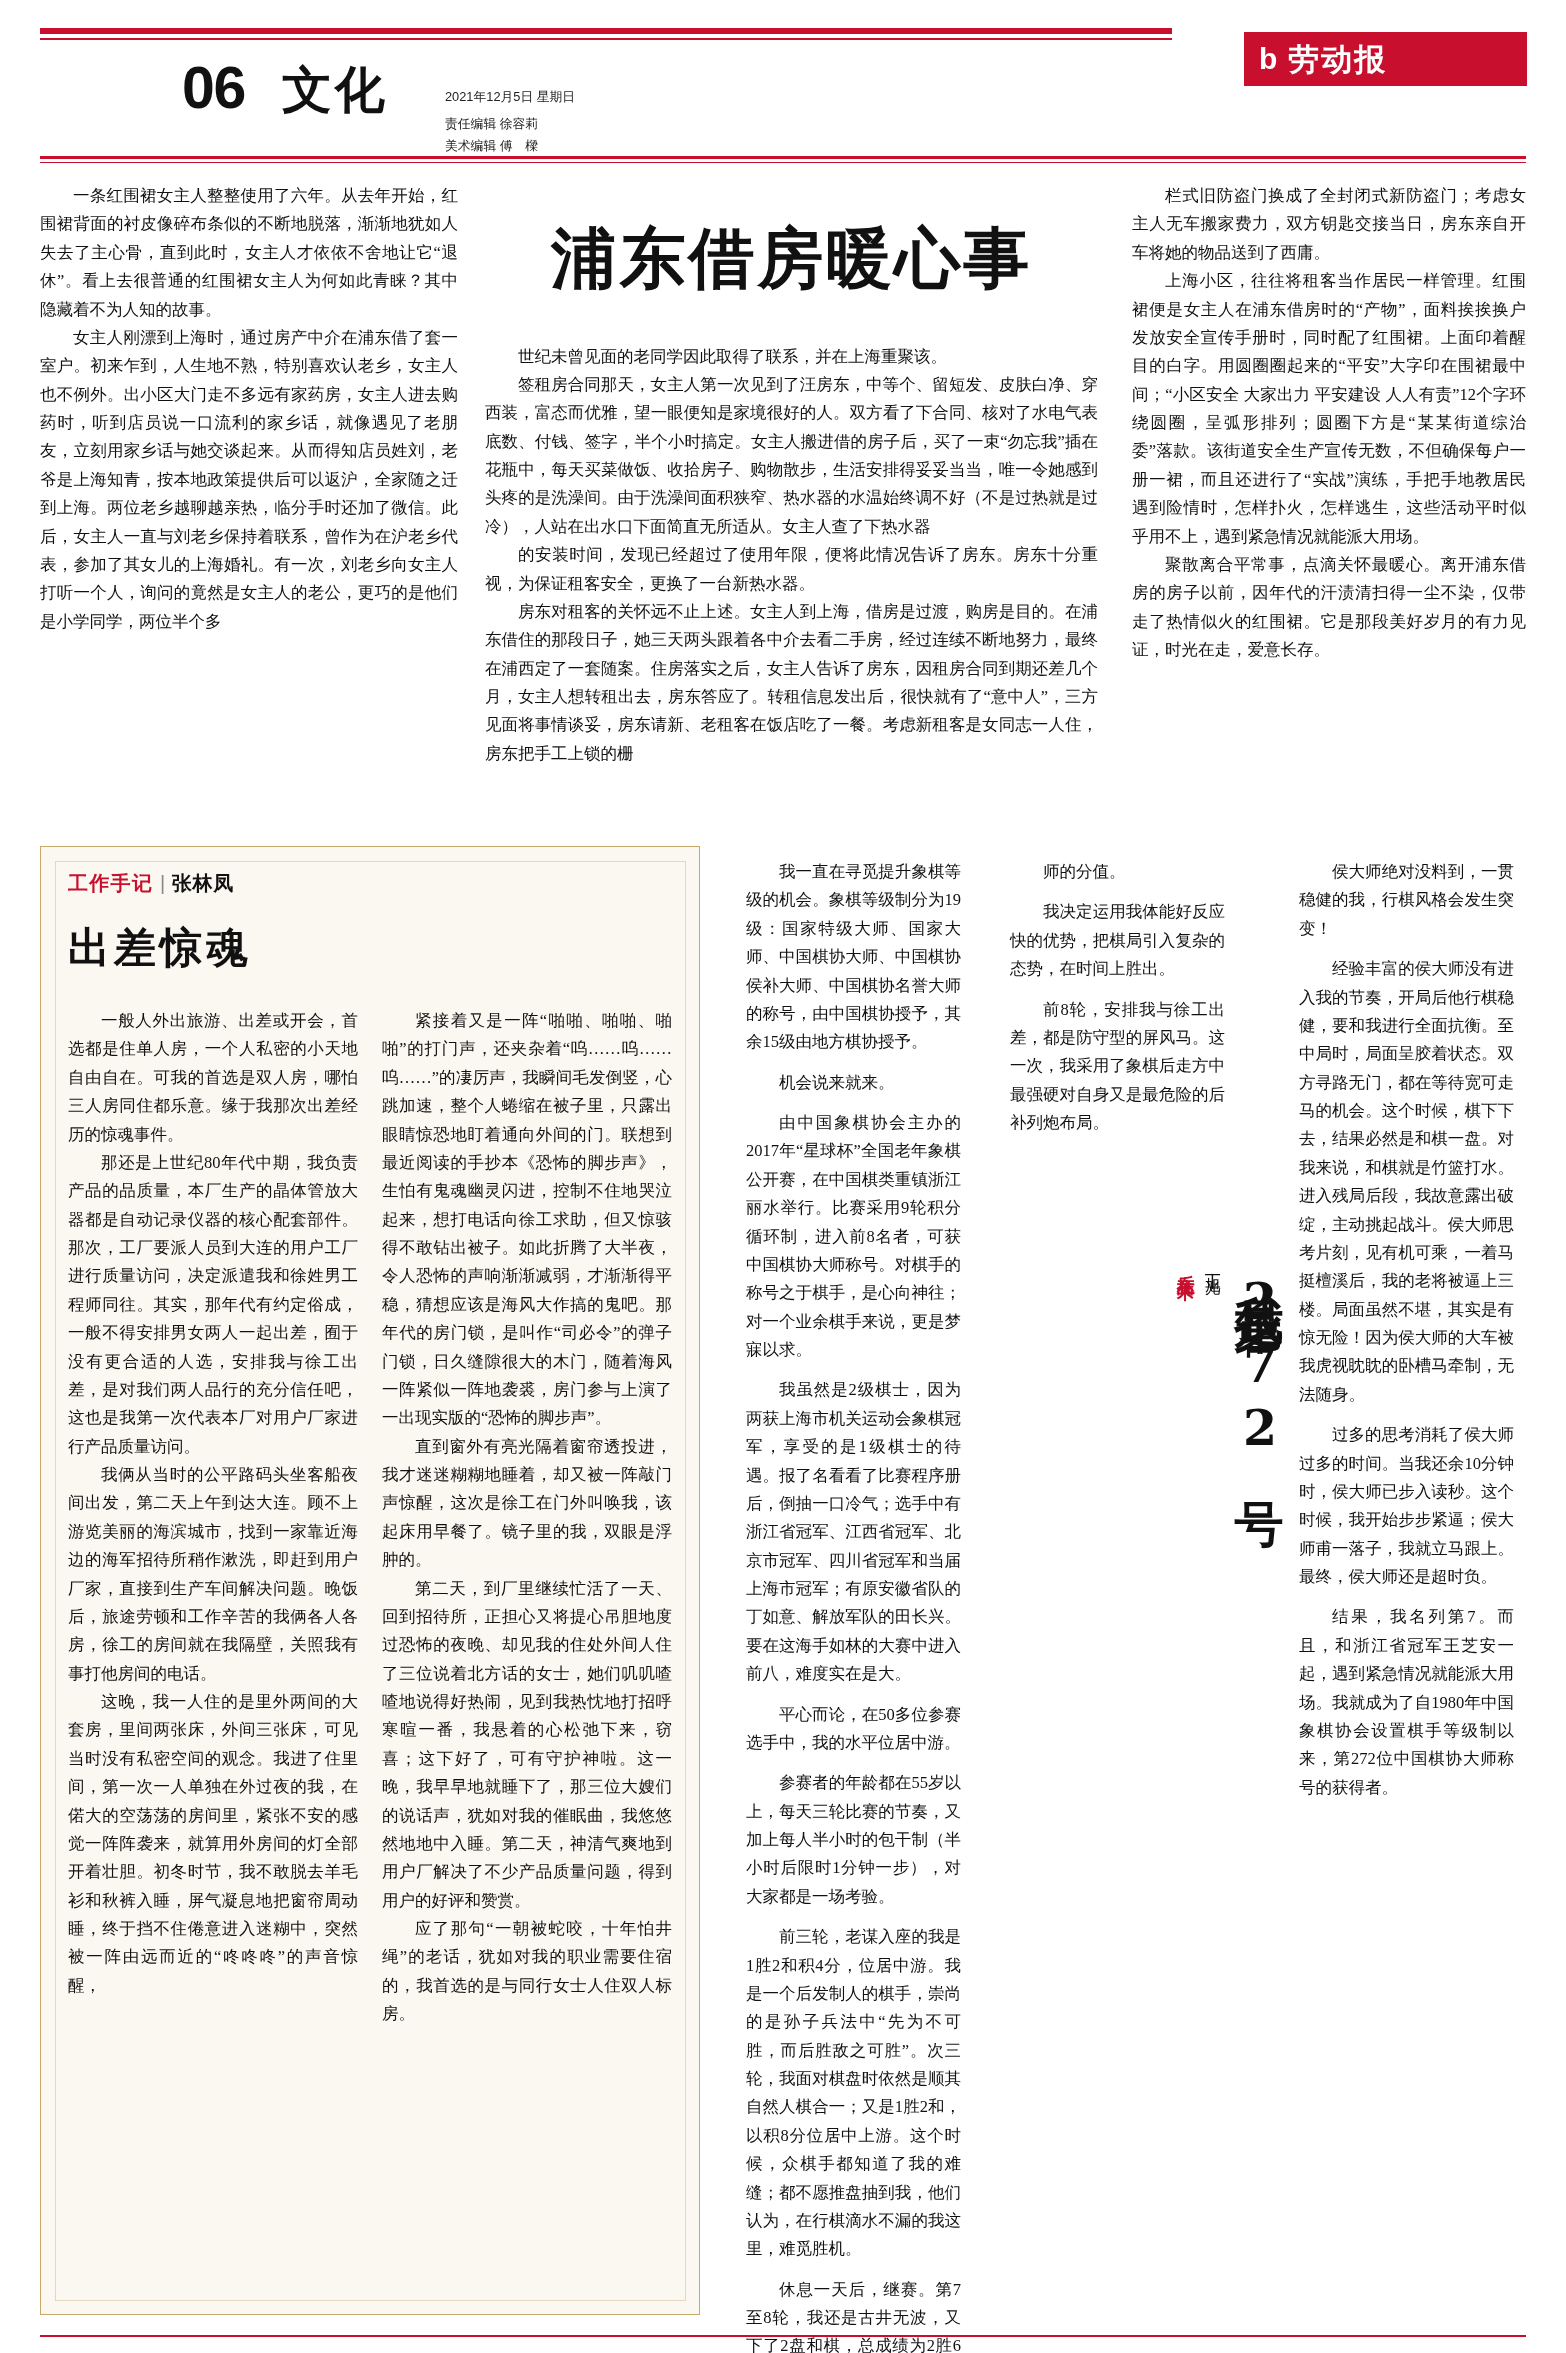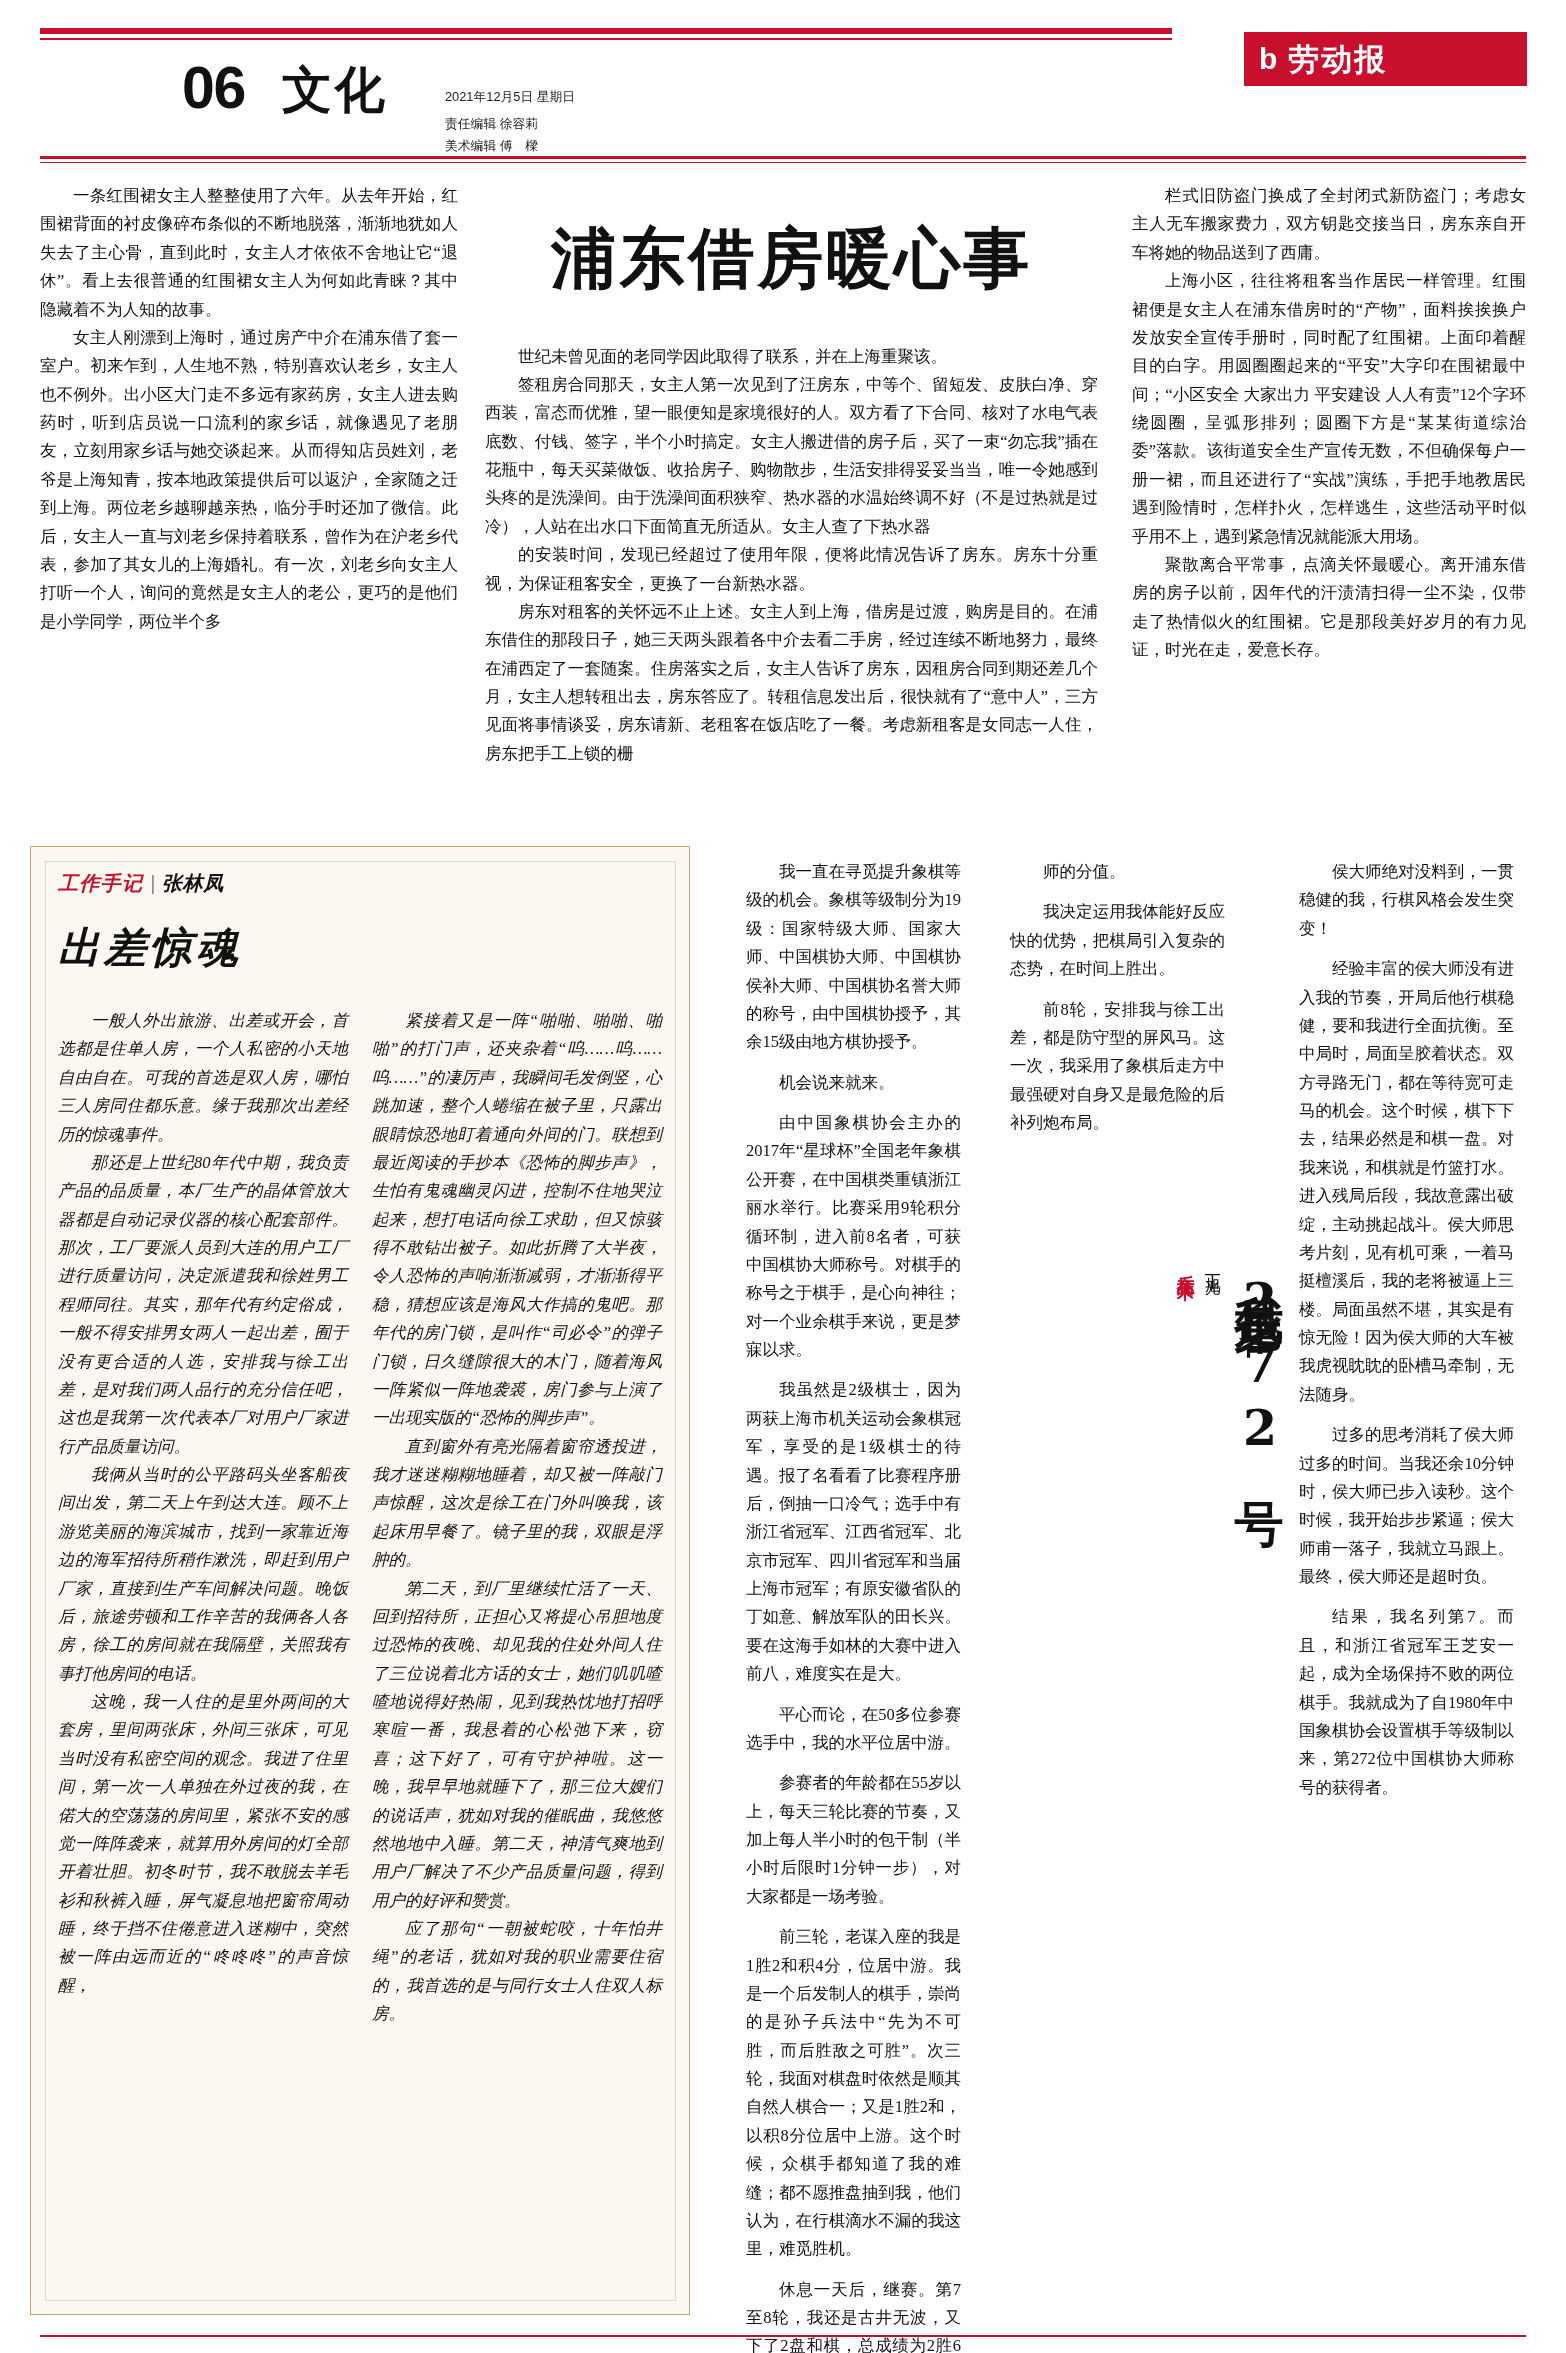--- a/index.html
+++ b/index.html
@@ -153,27 +153,26 @@
     letter-spacing: 2.7px;
     text-align: center;
     margin: 20px 0 27px 0;
     color: #111;
     white-space: nowrap;
   }
 
   
   .boxed {
     position: absolute;
-    left: 30px; top: 846px;
+    left: 40px; top: 846px;
     width: 660px;
     height: 1469px;
     border: 1.3px solid #c9a96a;
     background: #fbf8f2;
     padding: 23px 27px 13.5px 27px;
-    font-style: italic;
   }
   .boxed-inner-rule {
     position: absolute;
     left: 13.5px; top: 13.5px;
     right: 13.5px; bottom: 13.5px;
     border: 0.7px solid #e3d7bd;
     pointer-events: none;
   }
   .headline-box {
     font-family: "DejaVu Serif", serif;
@@ -373,19 +372,19 @@
       <div class="vert-block">
         <div class="vert-kicker">乐在其中</div>
         <div class="vert-author"><span>丨</span><span>丁旭光</span></div>
       </div>
     </div>
 
     <div class="ch-col ch-c3">
       <p>侯大师绝对没料到，一贯稳健的我，行棋风格会发生突变！</p>
       <p>经验丰富的侯大师没有进入我的节奏，开局后他行棋稳健，要和我进行全面抗衡。至中局时，局面呈胶着状态。双方寻路无门，都在等待宽可走马的机会。这个时候，棋下下去，结果必然是和棋一盘。对我来说，和棋就是竹篮打水。进入残局后段，我故意露出破绽，主动挑起战斗。侯大师思考片刻，见有机可乘，一着马挺檀溪后，我的老将被逼上三楼。局面虽然不堪，其实是有惊无险！因为侯大师的大车被我虎视眈眈的卧槽马牵制，无法随身。</p>
       <p>过多的思考消耗了侯大师过多的时间。当我还余10分钟时，侯大师已步入读秒。这个时候，我开始步步紧逼；侯大师甫一落子，我就立马跟上。最终，侯大师还是超时负。</p>
-      <p>结果，我名列第7。而且，和浙江省冠军王芝安一起，成为全场保持不败的两位棋手。我就成为了自1980年中国象棋协会设置棋手等级制以来，第272位中国棋协大师称号的获得者。</p>
+      <p>结果，我名列第7。而且，和浙江省冠军王芝安一起，遇到紧急情况就能派大用场。我就成为了自1980年中国象棋协会设置棋手等级制以来，第272位中国棋协大师称号的获得者。</p>
     </div>
   </div>
 
   <div class="page-bottom-rule"></div>
 </div>
 
 
 </body></html>

